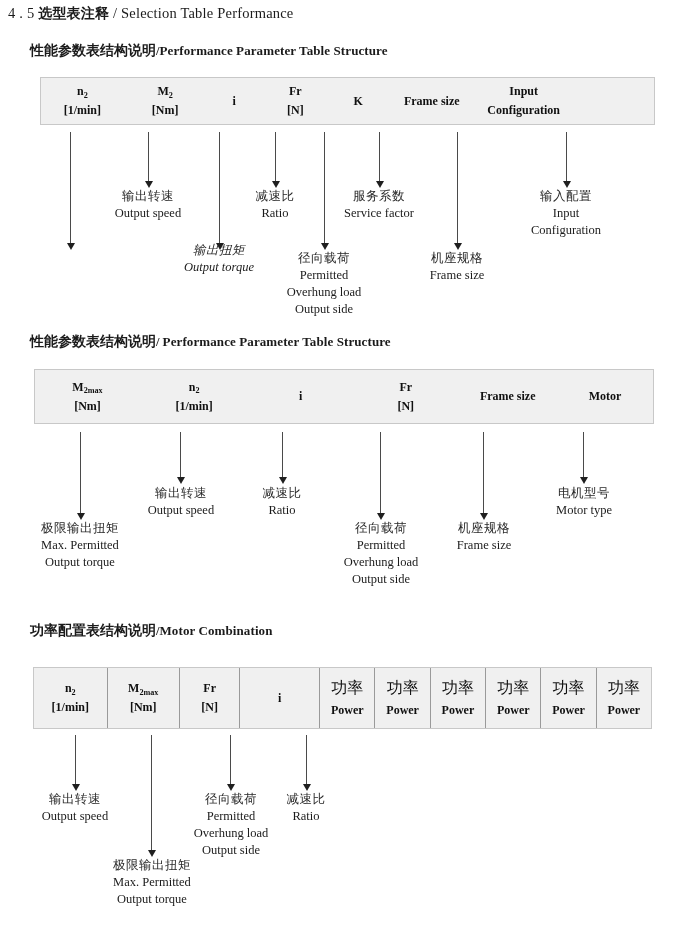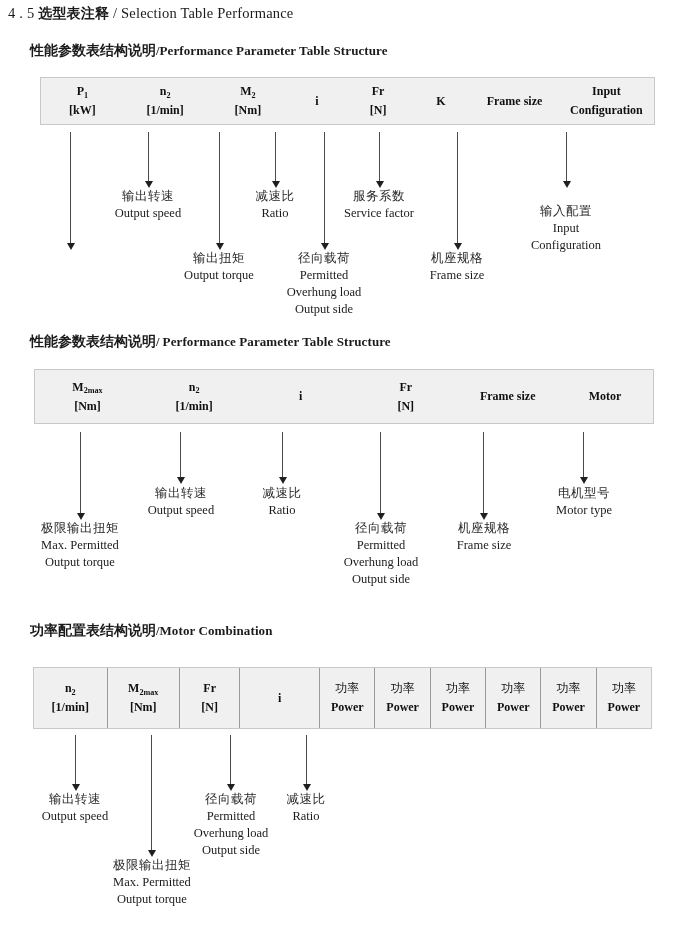--- a/index.html
+++ b/index.html
@@ -90,21 +90,21 @@
   .tbl.divided .cell + .cell {
     border-left: 1px solid #9a9a9a;
   }
   .cell .l1, .cell .l2 {
     display: block;
     white-space: nowrap;
   }
   .cell .cn {
     font-family: "DejaVu Sans", sans-serif;
     font-weight: normal;
-    font-size: 12px;
+    font-size: 16px;
   }
   sub {
     font-size: .68em;
     vertical-align: baseline;
     position: relative;
     top: .28em;
     font-weight: bold;
   }
 
   
@@ -162,24 +162,20 @@
     <span class="num">/</span>
     <span class="en">Selection Table Performance</span>
   </div>
 
   <div class="section-title" style="left:30px; top:42px;">
     <span class="cn">性能参数表结构说明</span><span class="sep">/</span><span class="en">Performance Parameter Table Structure</span>
   </div>
 
   <div class="tbl" id="tbl1" style="left:40px; top:77px; width:615px; height:48px;">
       <div class="cell" style="width: 13.5%;">
-        <span class="l1">P<sub>1</sub></span>
-        <span class="l2">[kW]</span>
-      </div>
-      <div class="cell" style="width: 13.5%;">
         <span class="l1">n<sub>2</sub></span>
         <span class="l2">[1/min]</span>
       </div>
       <div class="cell" style="width: 13.5%;">
         <span class="l1">M<sub>2</sub></span>
         <span class="l2">[Nm]</span>
       </div>
       <div class="cell" style="width: 9%;">
         <span class="l1">i</span>
       </div>
@@ -229,21 +225,21 @@
   </div>
   <div class="arrow" style="left:562px; top:132px; height:56px;">
     <div class="shaft" style="height:49px;"></div>
       <div class="head" style="top:49px;"></div>
   </div>
 
   <div class="anno" style="left:148px; top:188px;">
       <span class="cn">输出转速</span>
       <span class="en">Output speed</span>
     </div>
-  <div class="anno" style="left:219px; top:250px;">
+  <div class="anno" style="left:219px; top:242px;font-style:italic;">
       <span class="cn">输出扭矩</span>
       <span class="en">Output torque</span>
     </div>
   <div class="anno" style="left:275px; top:188px;">
       <span class="cn">减速比</span>
       <span class="en">Ratio</span>
     </div>
   <div class="anno" style="left:324px; top:250px;">
       <span class="cn">径向载荷</span>
       <span class="en">Permitted</span>
@@ -251,21 +247,21 @@
       <span class="en">Output side</span>
     </div>
   <div class="anno" style="left:379px; top:188px;">
       <span class="cn">服务系数</span>
       <span class="en">Service factor</span>
     </div>
   <div class="anno" style="left:457px; top:250px;">
       <span class="cn">机座规格</span>
       <span class="en">Frame size</span>
     </div>
-  <div class="anno" style="left:566px; top:203px;">
+  <div class="anno" style="left:566px; top:188px;">
       <span class="cn">输入配置</span>
       <span class="en">Input</span>
       <span class="en">Configuration</span>
     </div>
 
   <div class="section-title" style="left:30px; top:333px;">
     <span class="cn">性能参数表结构说明</span><span class="sep">/</span>
     <span class="en">Performance Parameter Table Structure</span>
   </div>
 

